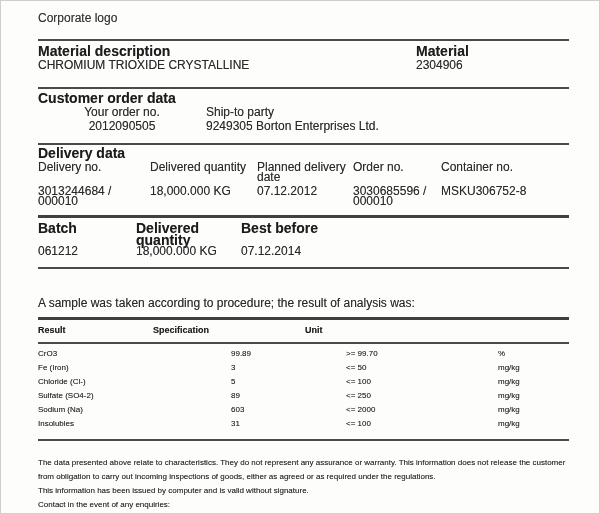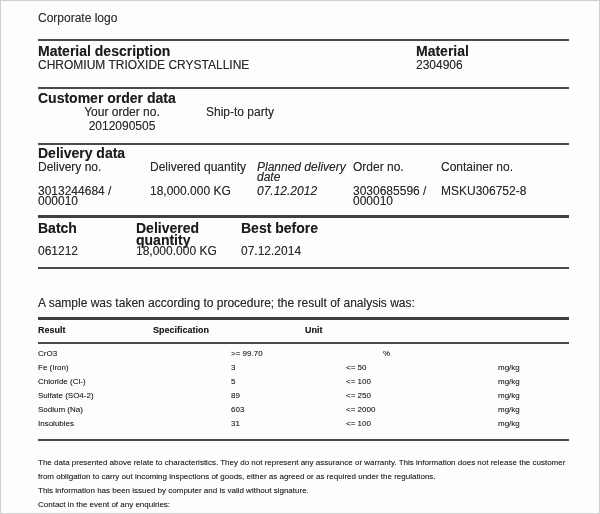--- a/index.html
+++ b/index.html
@@ -21,21 +21,21 @@
   .hr{height:2px;background:#4a4a4a;border:none;}
   .hr.thick{height:3px;background:#404040;}
   .row{display:flex;align-items:flex-start;}
   
   .c-main{width:378px;}
   .c-right{flex:1;}
   
   .c-cust{width:168px;text-align:center;}
   .c-cust2{flex:1;}
   
-  .d1{width:112px;}.d2{width:107px;}.d3{width:96px;font-style:italic;}.d4{width:88px;}.d5{flex:1;}
+  .d1{width:112px;}.d2{width:107px;}.d3{width:96px;}.d4{width:88px;}.d5{flex:1;}
   
   .b1{width:98px;}.b2{width:105px;}.b3{flex:1;}
   
   .a1{width:193px;}.a2{width:115px;}.a3{width:152px;}.a4{flex:1;}
   .trow{font-size:8px;line-height:14px;}
   .footer-p{font-size:8px;line-height:14px;max-width:537px;}
   .contact{margin-left:293px;font-size:8px;line-height:13px;}
 </style>
 </head>
 <body>
@@ -60,20 +60,21 @@
   <div class="hr" style="margin-top:17px;"></div>
 
   <div>
     <div class="hd" style="margin-top:3px;">Customer order data</div>
     <div class="row" style="margin-top:3px;">
       <div class="c-cust t8">Your order no.</div>
       <div class="c-cust2 t8">Ship-to party</div>
     </div>
     <div class="row" style="margin-top:4px;">
       <div class="c-cust t8">2012090505</div>
+      <div class="c-cust2 t8">9249305 Borton Enterprises Ltd.</div>
     </div>
   </div>
 
   <div class="hr" style="margin-top:12px;"></div>
 
   <div>
     <div class="hd" style="margin-top:2px;">Delivery data</div>
     <div class="row" style="margin-top:3px;">
       <div class="d1 t8">Delivery no.</div>
       <div class="d2 t8">Delivered quantity</div>
@@ -115,20 +116,21 @@
     <div class="a2 hd-sm">Result</div>
     <div class="a3 hd-sm">Specification</div>
     <div class="a4 hd-sm">Unit</div>
   </div>
 
   <div class="hr" style="margin-top:6px;"></div>
 
   <div style="margin-top:3px;">
     <div class="row trow">
       <div class="a1">CrO3</div>
+      <div class="a2">99.89</div>
       <div class="a3">&gt;= 99.70</div>
       <div class="a4">%</div>
     </div>
     <div class="row trow">
       <div class="a1">Fe (Iron)</div>
       <div class="a2">3</div>
       <div class="a3">&lt;= 50</div>
       <div class="a4">mg/kg</div>
     </div>
     <div class="row trow">

